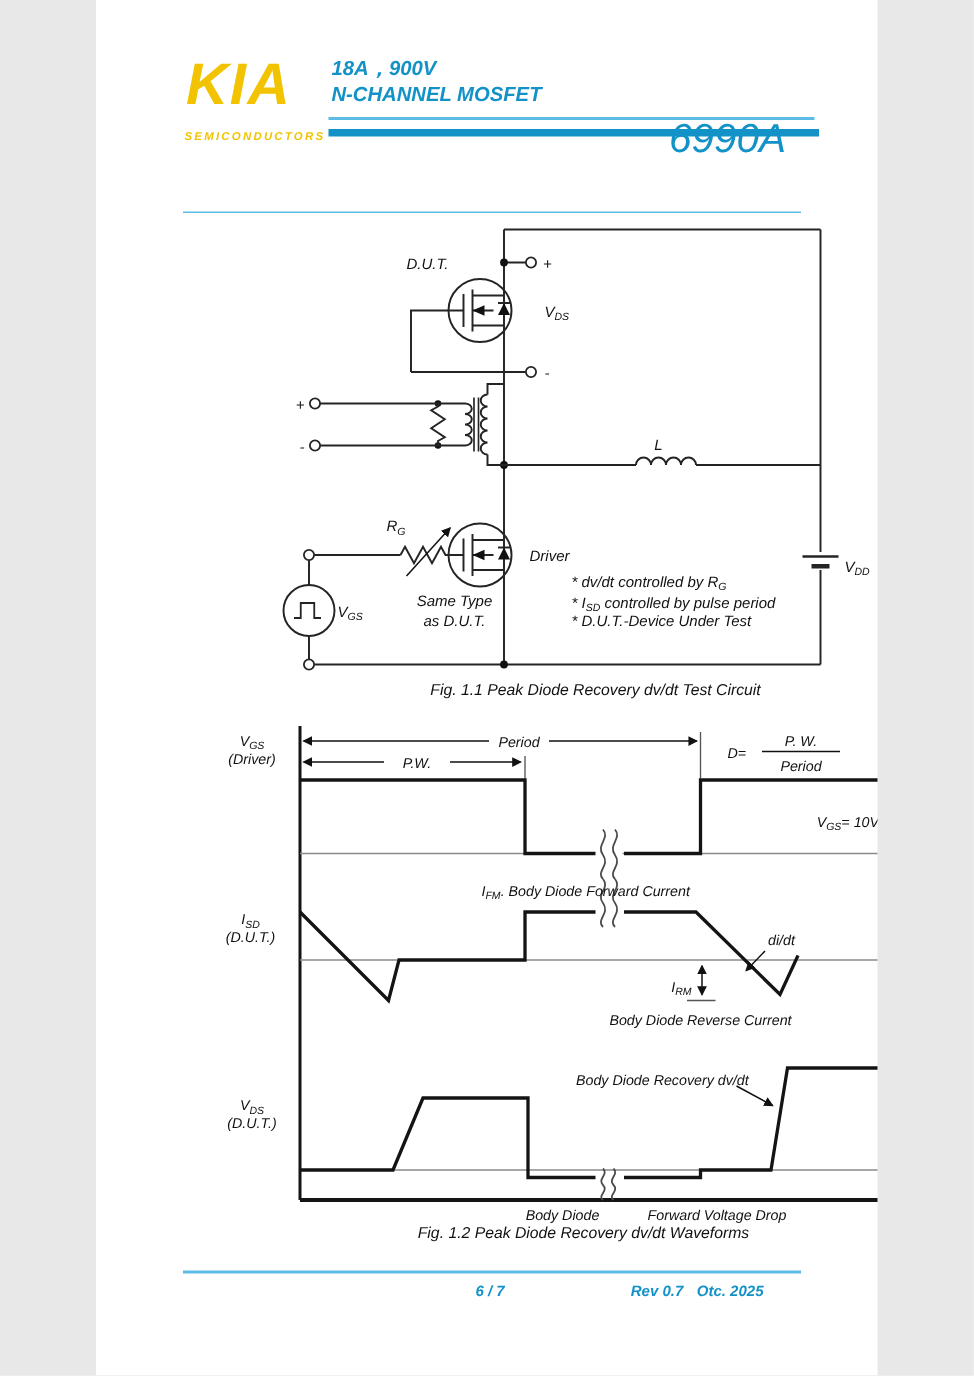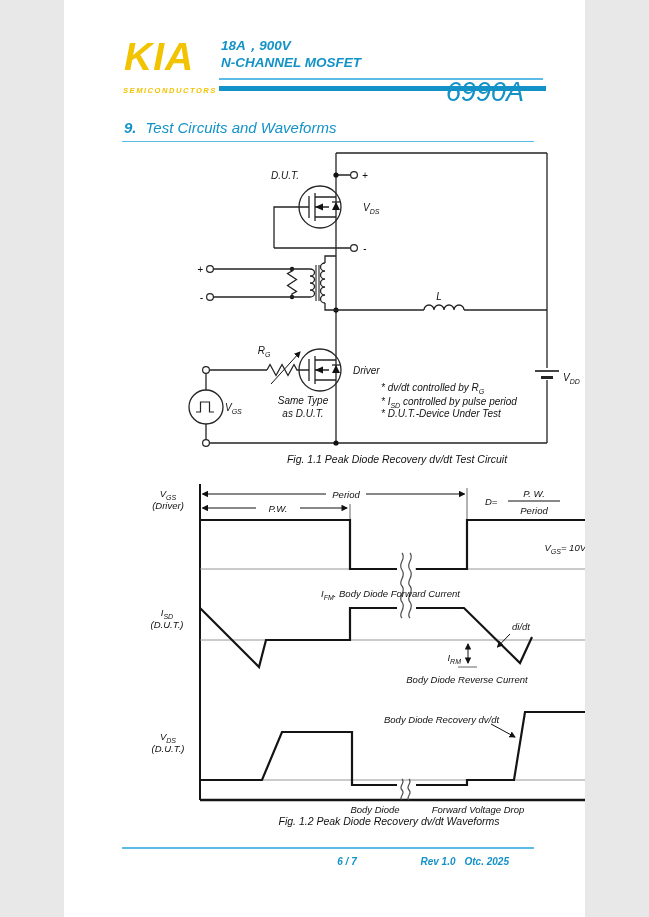--- a/index.html
+++ b/index.html
@@ -20,21 +20,21 @@
   .part{right:61px;top:42px;font-size:27px;color:var(--accent);margin-top:35px;}
   .rule{background:var(--accent);}
   .rule-light{background:var(--accent-light);}
   .hdr-thin{left:155px;right:42px;top:78px;height:1.5px;}
   .hdr-thick{left:155px;right:39px;top:86px;height:5px;}
   .section{left:60px;top:119px;font-size:15px;color:var(--accent);}
   .sec-num{font-weight:bold;margin-right:9px;}
   .sec-underline{left:58px;right:51px;top:141px;height:1.4px;}
   
   .foot-rule{left:58px;right:51px;top:847px;height:1.5px;}
-  .foot-page{left:253px;top:856px;width:60px;text-align:center;font-size:10px;font-weight:bold;color:var(--accent);}
+  .foot-page{left:253px;top:856px;width:60px;text-align:left;font-size:10px;font-weight:bold;color:var(--accent);}
   .foot-right{right:76px;top:856px;font-size:10px;font-weight:bold;color:var(--accent);}
   .foot-right span{margin-left:9px;}
   
   svg .ln{stroke:#242424;stroke-width:1.3;fill:none;}
   svg .ln2{stroke:#242424;stroke-width:1.7;fill:none;}
   svg .ln3{stroke:#242424;stroke-width:3;fill:none;}
   svg .trace{stroke:#141414;stroke-width:2.2;fill:none;}
   svg .axis{stroke:#141414;stroke-width:2;fill:none;}
   svg .axisb{stroke:#141414;stroke-width:2.7;fill:none;}
   svg .thin{stroke:#8a8a8a;stroke-width:0.9;fill:none;}
@@ -61,23 +61,20 @@
   <div class="abs logo">KIA</div>
   <div class="abs logo-sub">SEMICONDUCTORS</div>
   <div class="abs spec">
     <div>18A，900V</div>
     <div>N-CHANNEL MOSFET</div>
   </div>
   <div class="abs part">6990A</div>
   <div class="abs rule-light hdr-thin"></div>
   <div class="abs rule hdr-thick"></div>
 
-  <div class="abs section">
-    <span class="sec-num">9.</span><span>Test Circuits and Waveforms</span>
-  </div>
   <div class="abs rule-light sec-underline"></div>
 
   <svg class="abs" style="left:0;top:0" width="649" height="917" viewBox="0 0 649 917">
     <defs>
       <marker id="ah" viewBox="0 0 10 10" refX="8.5" refY="5" markerWidth="6.5" markerHeight="6.5" orient="auto-start-reverse">
         <path d="M0,0 L10,5 L0,10 z" fill="#111"></path>
       </marker>
       <g id="mosfet">
         <circle cx="0" cy="0" r="21" class="ln"></circle>
         <path class="ln" d="M-21,0 H-11 M-11,-11 V11 M-5,-14 V14 M-5,-10 H16 M-5,10 H16 M-5,0 H9"></path>
@@ -209,16 +206,16 @@
       <text class="t95 mid" x="532" y="752"><tspan>V</tspan><tspan class="sub" dy="2.5">DD</tspan></text>
       <text class="t95 mid" x="311" y="813">Body Diode</text>
       <text class="t95 mid" x="414" y="813">Forward Voltage Drop</text>
       <text class="cap mid" x="325" y="825">Fig. 1.2 Peak Diode Recovery dv/dt Waveforms</text>
     </g>
   </svg>
 
   <div class="abs rule-light foot-rule"></div>
   <div class="abs foot-page">6 / 7</div>
   <div class="abs foot-right">
-    <span>Rev 1.0</span><span>Otc. 2025</span>
+    <span>Rev 0.7</span><span>Otc. 2025</span>
   </div>
 
 </div>
 
 </body></html>

